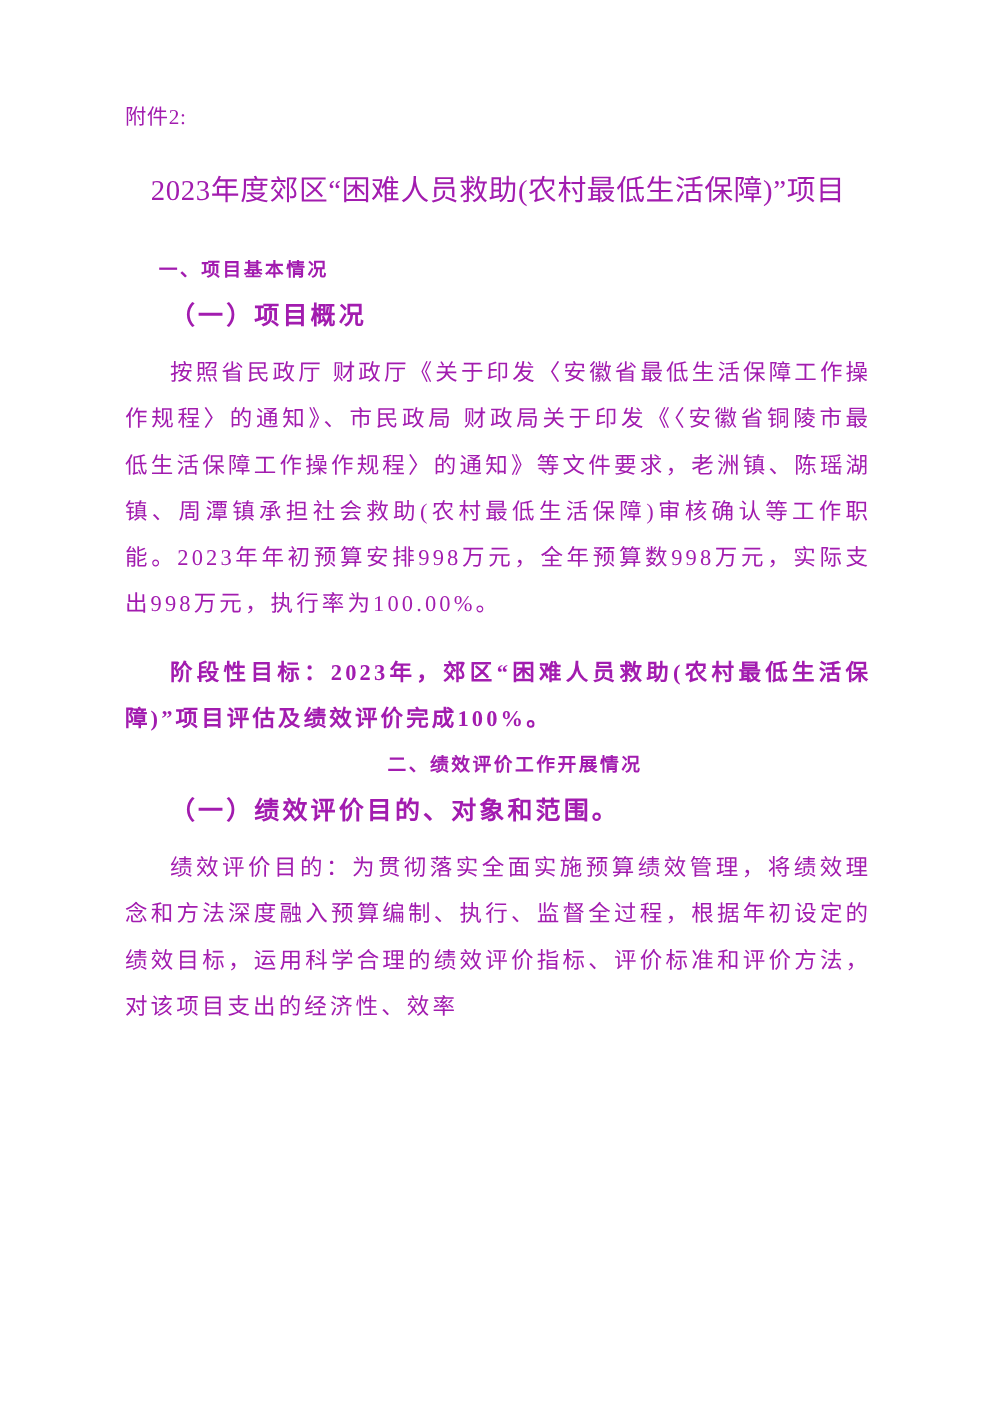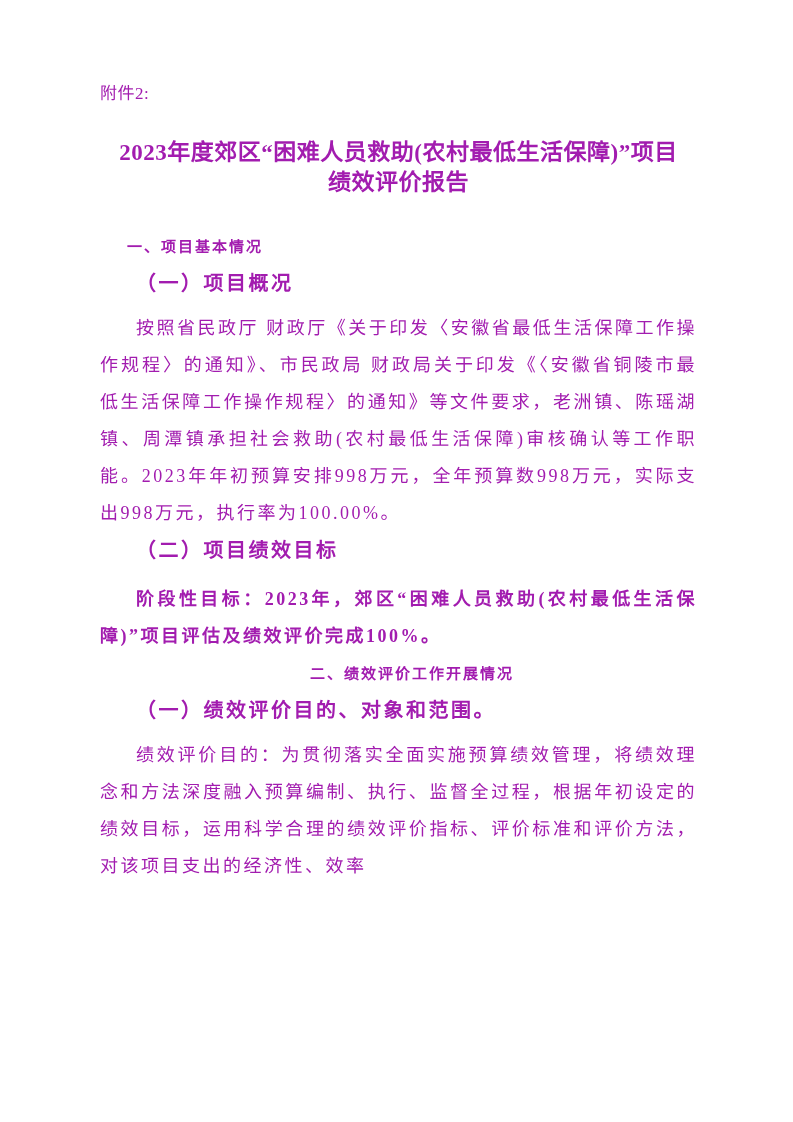--- a/index.html
+++ b/index.html
@@ -20,21 +20,21 @@
     font-family: "Liberation Serif", "DejaVu Serif", serif;
   }
   .attachment-label {
     font-size: 17px;
     line-height: 20px;
     letter-spacing: 0.5px;
   }
   .doc-title {
     margin: 34px 0 0 0;
     font-size: 23px;
-    font-weight: bold;
+    font-weight: normal;
     text-align: center;
     line-height: 30px;
     letter-spacing: 0.5px;
   }
   .doc-title .title-line {
     display: block;
   }
   h2.sec-heading {
     margin: 36px 0 0 0;
     font-family: "Liberation Sans", "DejaVu Sans", sans-serif;
@@ -79,30 +79,28 @@
 </style>
 </head>
 <body>
 
 <div class="page">
 
   <div class="attachment-label">附件2:</div>
 
   <h1 class="doc-title">
     <span class="title-line">2023年度郊区“困难人员救助(农村最低生活保障)”项目</span>
-    <span class="title-line">绩效评价报告</span>
   </h1>
 
   <h2 class="sec-heading">一、项目基本情况</h2>
 
   <h3 class="sub-heading">（一）项目概况</h3>
 
   <p class="body-para">按照省民政厅 财政厅《关于印发〈安徽省最低生活保障工作操作规程〉的通知》、市民政局 财政局关于印发《〈安徽省铜陵市最低生活保障工作操作规程〉的通知》等文件要求，老洲镇、陈瑶湖镇、周潭镇承担社会救助(农村最低生活保障)审核确认等工作职能。2023年年初预算安排998万元，全年预算数998万元，实际支出998万元，执行率为100.00%。</p>
 
-  <h3 class="sub-heading tight">（二）项目绩效目标</h3>
 
 
   <p class="body-para spaced">阶段性目标：2023年，郊区“困难人员救助(农村最低生活保障)”项目评估及绩效评价完成100%。</p>
 
   <h2 class="sec-heading tight">二、绩效评价工作开展情况</h2>
 
   <h3 class="sub-heading">（一）绩效评价目的、对象和范围。</h3>
 
   <p class="body-para">绩效评价目的：为贯彻落实全面实施预算绩效管理，将绩效理念和方法深度融入预算编制、执行、监督全过程，根据年初设定的绩效目标，运用科学合理的绩效评价指标、评价标准和评价方法，对该项目支出的经济性、效率</p>
 

